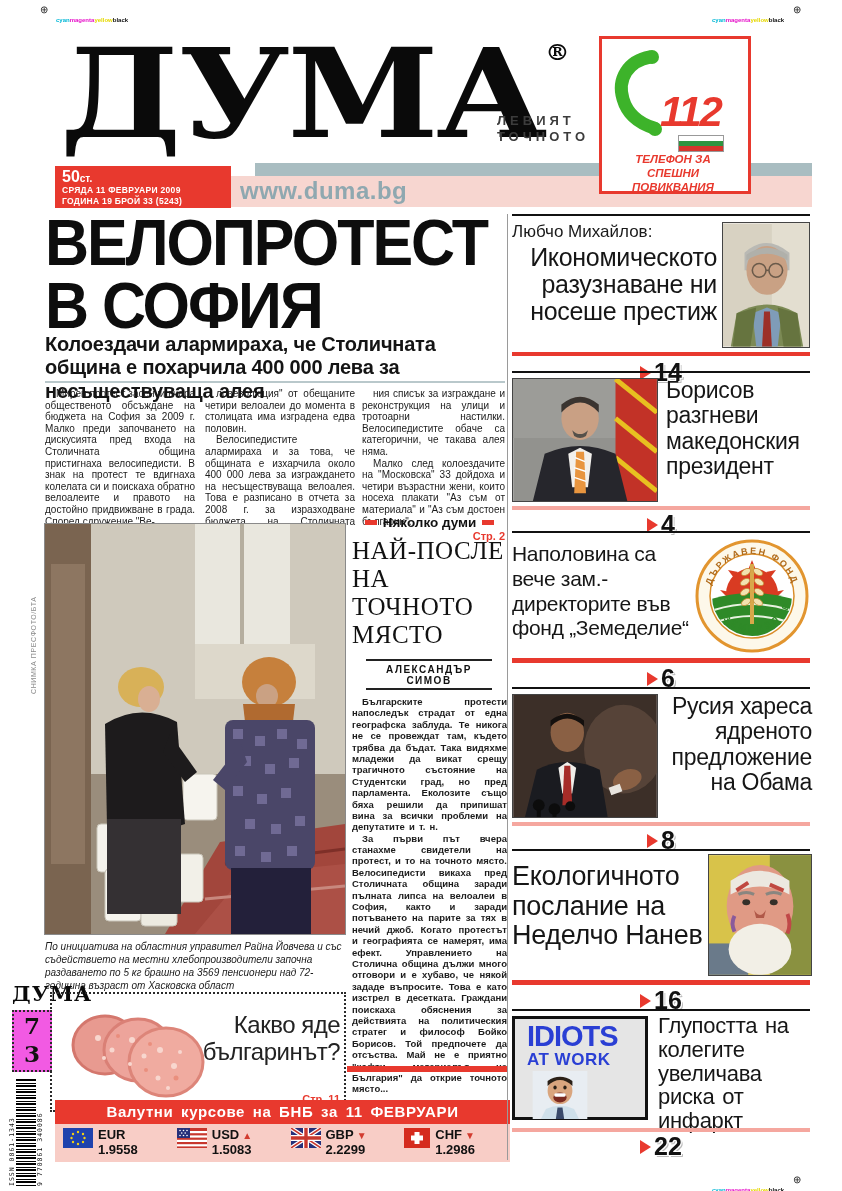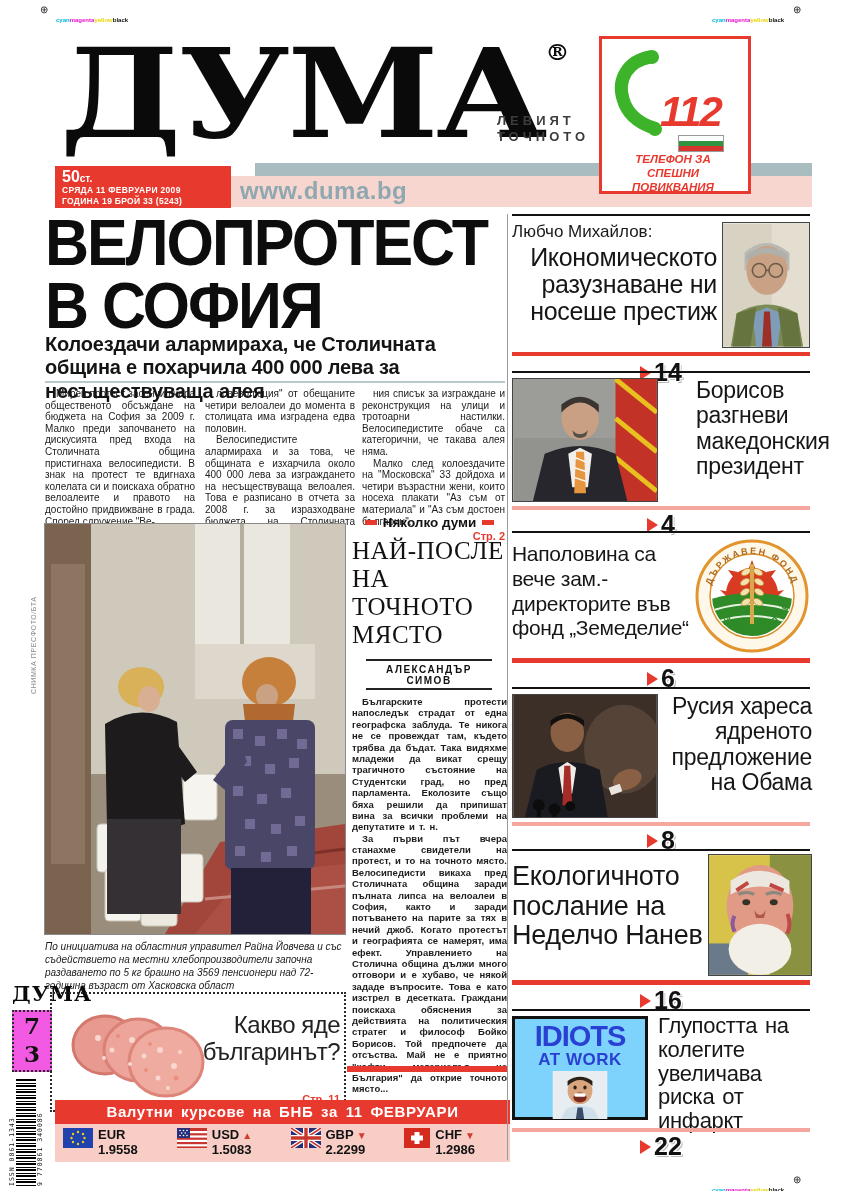--- a/index.html
+++ b/index.html
@@ -56,21 +56,21 @@
   .sep{background:#111;}
   .kicker{font-size:17px;color:#1a1a1a;}
   .shl{color:#161616;letter-spacing:-0.3px;}
   .rule-red{background:#e8392e;}
   .rule-pink{background:#f5a79f;}
   .pgref{display:flex;align-items:center;justify-content:center;}
   .pgref .tri{width:0;height:0;border-left:11px solid #e8392e;border-top:7px solid transparent;border-bottom:7px solid transparent;margin-right:3px;}
   .pgref .num{font-size:25px;font-weight:bold;color:#111;
               text-shadow:1px 1px 0 #fff,-1px -1px 0 #fff,1px -1px 0 #fff,-1px 1px 0 #fff,2px 2px 0 #bbb;}
   .photoframe{border:1px solid #444;box-sizing:border-box;}
-  .idiotsbox{border:3px solid #111;box-sizing:border-box;text-align:center;background:#7dd3fc;}
+  .idiotsbox{border:3px solid #111;box-sizing:border-box;background:#e5e5e5;padding-left:12px;}
   .idiotsbox .l1{font-size:29px;font-weight:bold;color:#2a3fd4;letter-spacing:-1px;line-height:1;margin-top:3px;}
   .idiotsbox .l2{font-size:17px;font-weight:bold;color:#2a3fd4;letter-spacing:0.5px;line-height:1.05;}
 
   
   .brand-sm{font-family:"DejaVu Serif",serif;font-weight:bold;font-size:21px;color:#0a0a0a;letter-spacing:1px;}
   .dotted{border:2px dotted #2a2a2a;box-sizing:border-box;}
   .magentabox{background:#f25ae3;text-align:center;font-family:"DejaVu Serif",serif;
               font-weight:bold;font-size:23px;line-height:1.2;color:#111;}
   .couponhl{font-size:24px;line-height:1.12;letter-spacing:-0.5px;color:#222;text-align:right;}
   .bc-text{font-family:"DejaVu Sans Mono",monospace;font-size:6.5px;color:#111;letter-spacing:1px;white-space:nowrap;}
@@ -395,21 +395,21 @@
       <path d="M60 52 Q68 60 76 52 L74 58 Q68 62 62 58 Z" fill="#55504a"></path>
       <path d="M20 124 L32 76 Q68 60 104 76 L116 124 Z" fill="#26262c"></path>
       <path d="M56 76 L68 70 L80 76 L76 110 L60 110 Z" fill="#f2f0ec"></path>
       <path d="M64 74 L72 74 L74 116 L62 116 Z" fill="#e8953f"></path>
       <g stroke="#fff" stroke-width="1.4">
           <line x1="63" y1="80" x2="73" y2="84"></line>
           <line x1="62" y1="90" x2="74" y2="94"></line>
           <line x1="62" y1="100" x2="74" y2="104"></line>
         </g>
     </svg>
-    <div class="shl a" style="left:154px;top:2px;width:146px;font-size:23px;line-height:1.1;margin-left:30px;">Борисов разгневи македонския президент</div>
+    <div class="shl a" style="left:154px;top:2px;width:146px;font-size:23px;line-height:1.1;">Борисов разгневи македонския президент</div>
     <div class="a rule-pink" style="left:0;top:130px;width:298px;height:4px;"></div>
     <div class="a pgref" style="left:0;top:134px;width:298px;">
       <span class="tri"></span>
       <span class="num">4</span>
     </div>
   </div>
   <div class="a sep" style="left:512px;top:531px;width:298px;height:2px;"></div>
 
   <div class="a" style="left:512px;top:536px;width:298px;height:148px;">
     <div class="shl a" style="left:0;top:6px;width:178px;font-size:21px;line-height:1.18;">Наполовина са вече зам.-директорите във фонд „Земеделие“</div>

